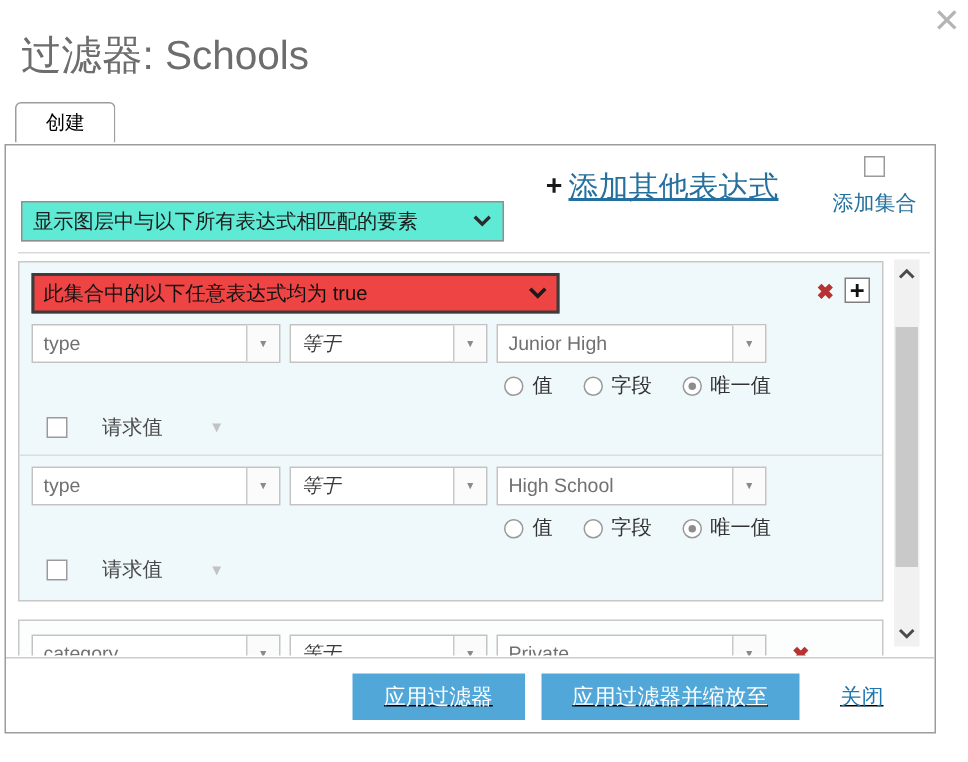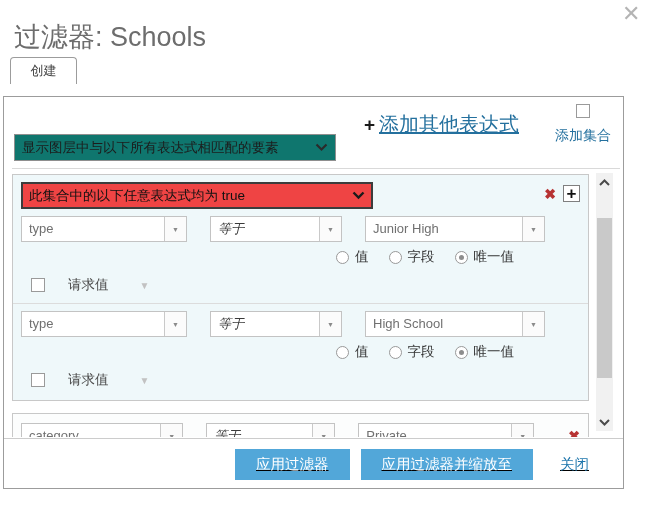--- a/index.html
+++ b/index.html
@@ -8,40 +8,40 @@
   .stage { position:relative; width:645px; height:508px; background:#fff; overflow:hidden; }
 
   
   .close-x { position:absolute; left:622px; top:2px; font-size:22px; font-weight:300;
              color:#b4b4b4; cursor:pointer; line-height:24px; }
 
   
   .title { position:absolute; left:14px; top:19px; font-size:27px; color:#6d6d6d; }
 
   
-  .tab { position:absolute; left:10px; top:57px; width:67px; height:27px; z-index:2;
+  .tab { position:absolute; left:10px; top:68px; width:67px; height:27px; z-index:2;
          background:#fff; border:1px solid #9c9c9c; border-bottom:none;
          border-radius:4px 4px 0 0; text-align:center; line-height:26px;
-         font-size:13px; color:#404040; cursor:pointer; }
+         font-size:13px; color:#000000; cursor:pointer; }
 
   
   .panel { position:absolute; left:3px; top:96px; width:621px; height:393px;
            border:1px solid #9c9c9c; background:#fff; }
 
   .links-row { position:absolute; top:7px; right:12px; display:flex; align-items:center; gap:36px; }
   .add-expr { display:flex; align-items:center; gap:4px; cursor:pointer; }
   .add-expr .plus { color:#1a1a1a; font-size:19px; font-weight:700; line-height:16px; }
   .add-expr .lbl { color:#24709e; font-size:20px; text-decoration:underline; }
   .add-set { display:flex; align-items:center; gap:9px; cursor:pointer;flex-direction:column; }
   .add-set .lbl { color:#24709e; font-size:14px; }
 
   .cb { width:14px; height:14px; border:1px solid #9a9a9a; background:#fff; display:inline-block; }
 
   .match-select { position:absolute; left:10px; top:37px; width:322px; height:27px;
-                  border:1px solid #8f8f8f; background:#0f766e; display:flex; align-items:center;
+                  border:1px solid #8f8f8f; background:#5eead4; display:flex; align-items:center;
                   justify-content:space-between; padding:0 7px; font-size:13.5px; color:#1c1c1c;
                   cursor:pointer; }
 
   .sep-top { position:absolute; left:8px; right:3px; top:71px; border-top:1px solid #d9d9d9; }
 
   .scrollview { position:absolute; left:8px; top:74px; width:583px; height:266px; overflow:hidden; }
 
   .setbox { margin-top:3px; width:577px; background:#eff8fa; border:1px solid #c8c8c8;
             padding:7px 8px 9px; }
   .exprbox { margin-top:12px; width:577px; background:#fcfdfd; border:1px solid #c8c8c8;
@@ -50,21 +50,21 @@
   .set-header { display:flex; align-items:flex-start; justify-content:space-between; }
   .select-dark { width:352px; height:27px; border:2px solid #3c3c3c; background:#ef4444;
                  display:flex; align-items:center; justify-content:space-between;
                  padding:0 6px; font-size:13.5px; color:#111; cursor:pointer; }
   .set-icons { display:flex; align-items:center; gap:7px; margin-top:3px; }
   .del-x { color:#b73333; font-size:14px; font-weight:700; cursor:pointer; line-height:14px; }
   .plus-box { width:17px; height:17px; border:1px solid #7f7f7f; background:#fff; cursor:pointer;
               display:flex; align-items:center; justify-content:center; }
   .plus-box span { font-size:17px; font-weight:800; color:#111; line-height:13px; }
 
-  .expr-row { margin-top:7px; display:flex; align-items:center; gap:23px; }
+  .expr-row { margin-top:7px; display:flex; align-items:center; gap:6px; }
   .combo { height:26px; border:1px solid #c3c3c3; background:#fff; display:flex; cursor:pointer; }
   .combo .t { flex:1; padding:0 7px; font-size:13px; color:#707070; line-height:24px;
               white-space:nowrap; overflow:hidden; }
   .combo .t.dark { color:#3a3a3a;font-style:italic; }
   .combo .b { width:22px; border-left:1px solid #c9c9c9; background:#fbfbfb; display:flex;
               align-items:center; justify-content:center; font-size:7px; color:#8a8a8a; }
   .w-field { width:166px; } .w-op { width:132px; } .w-val { width:180px; }
 
   .radio-row { margin:6px 0 0 315px; display:flex; align-items:center; gap:20px; }
   .radio-opt { display:flex; align-items:center; gap:6px; cursor:pointer; }

